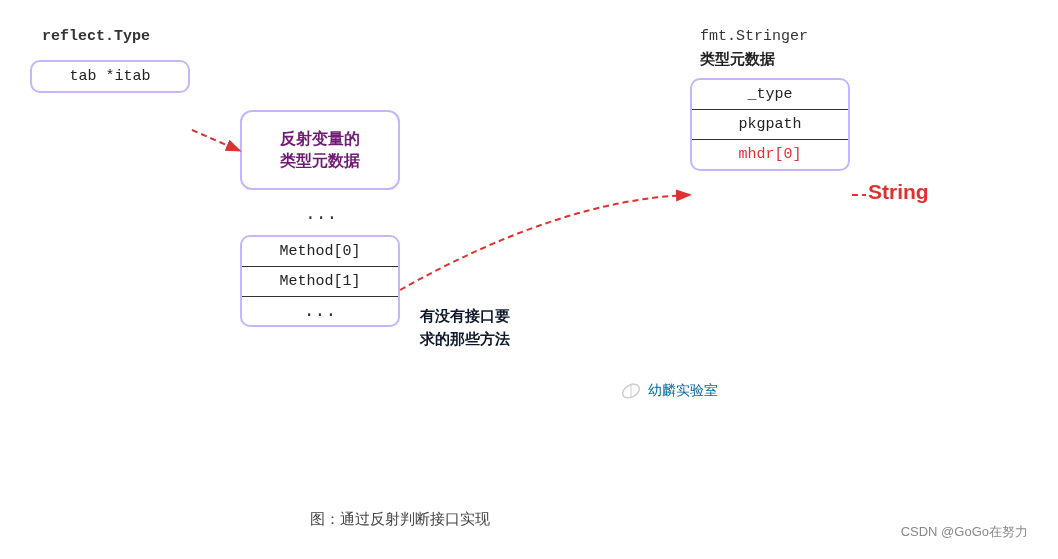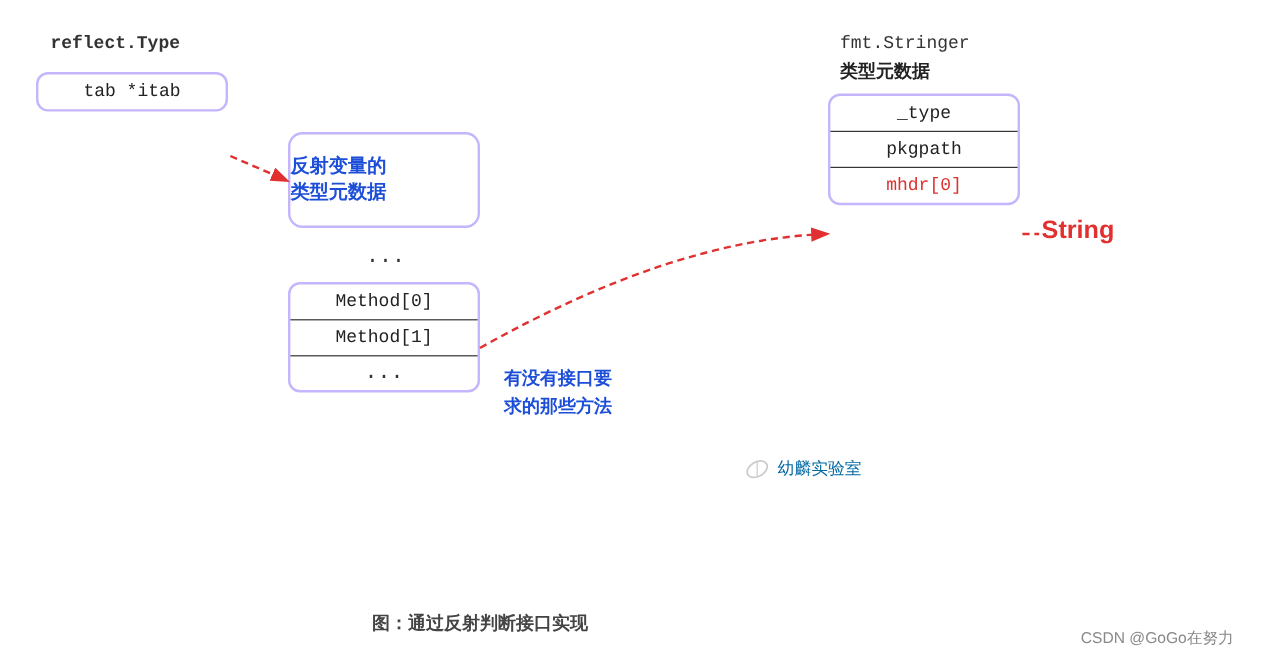--- a/index.html
+++ b/index.html
@@ -46,24 +46,25 @@
     }
     .label-top {
       font-family: 'Courier New', monospace;
       font-size: 15px;
       color: #333;
     }
     .mid-box {
       border-radius: 12px;
       display: flex;
       align-items: center;
+      justify-content: center;
       font-family: sans-serif;
       font-size: 16px;
       font-weight: bold;
-      color: #1d4ed8;
+      color: #701a75;
       text-align: center;
       line-height: 1.4;
     }
     
     .svg-overlay {
       position: absolute;
       top: 0; left: 0;
       width: 1058px;
       height: 559px;
       pointer-events: none;
@@ -118,21 +119,21 @@
   </div>
 
   <div class="dots" style="position:absolute; left:305px; top:200px;">...</div>
 
   <div class="box" style="left:240px; top:235px; width:160px;">
     <div class="box-cell">Method[0]</div>
     <div class="box-cell">Method[1]</div>
     <div class="box-cell dots">...</div>
   </div>
 
-  <div class="box-label" style="left:420px; top:305px; font-family:sans-serif; font-size:15px; font-weight:bold; color:#1d4ed8; white-space:pre-line; line-height:1.5;">有没有接口要
+  <div class="box-label" style="left:420px; top:305px; font-family:sans-serif; font-size:15px; font-weight:bold; color:#0f172a; white-space:pre-line; line-height:1.5;">有没有接口要
 求的那些方法</div>
 
   <div class="box-label label-top" style="left:700px; top:28px;">fmt.Stringer</div>
 
   <div class="box-label" style="left:700px; top:50px; font-family:sans-serif; font-size:15px; font-weight:bold; color:#222;">类型元数据</div>
 
   <div class="box" style="left:690px; top:78px; width:160px;">
     <div class="box-cell">_type</div>
     <div class="box-cell">pkgpath</div>
     <div class="box-cell red">mhdr[0]</div>
@@ -160,17 +161,17 @@
 
   <div class="watermark" style="left:620px; top:380px; display:flex; align-items:center; gap:6px;">
 
     <svg width="22" height="22" viewBox="0 0 22 22">
       <ellipse cx="11" cy="11" rx="9" ry="6" fill="none" stroke="#ccc" stroke-width="1.5" transform="rotate(-30 11 11)"></ellipse>
       <line x1="11" y1="5" x2="11" y2="17" stroke="#ccc" stroke-width="1"></line>
     </svg>
     <span style="font-size:14px; color:#0369a1;">幼麟实验室</span>
   </div>
 
-  <div class="caption" style="left:200px; top:510px; width:400px;font-weight:bold;">图：通过反射判断接口实现</div>
+  <div class="caption" style="left:200px; top:510px; width:400px;">图：通过反射判断接口实现</div>
 
   <div class="csdn-label" style="right:30px; bottom:18px;">CSDN @GoGo在努力</div>
 
 </div>
 
 </body></html>

